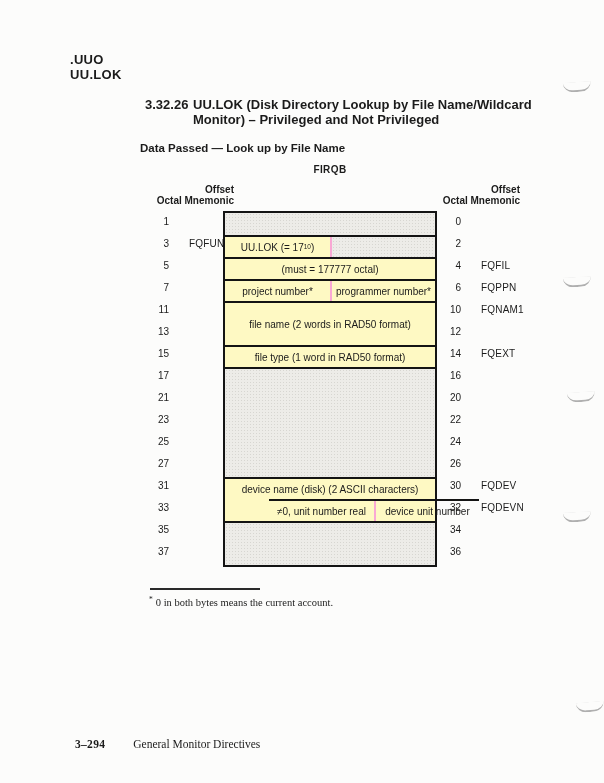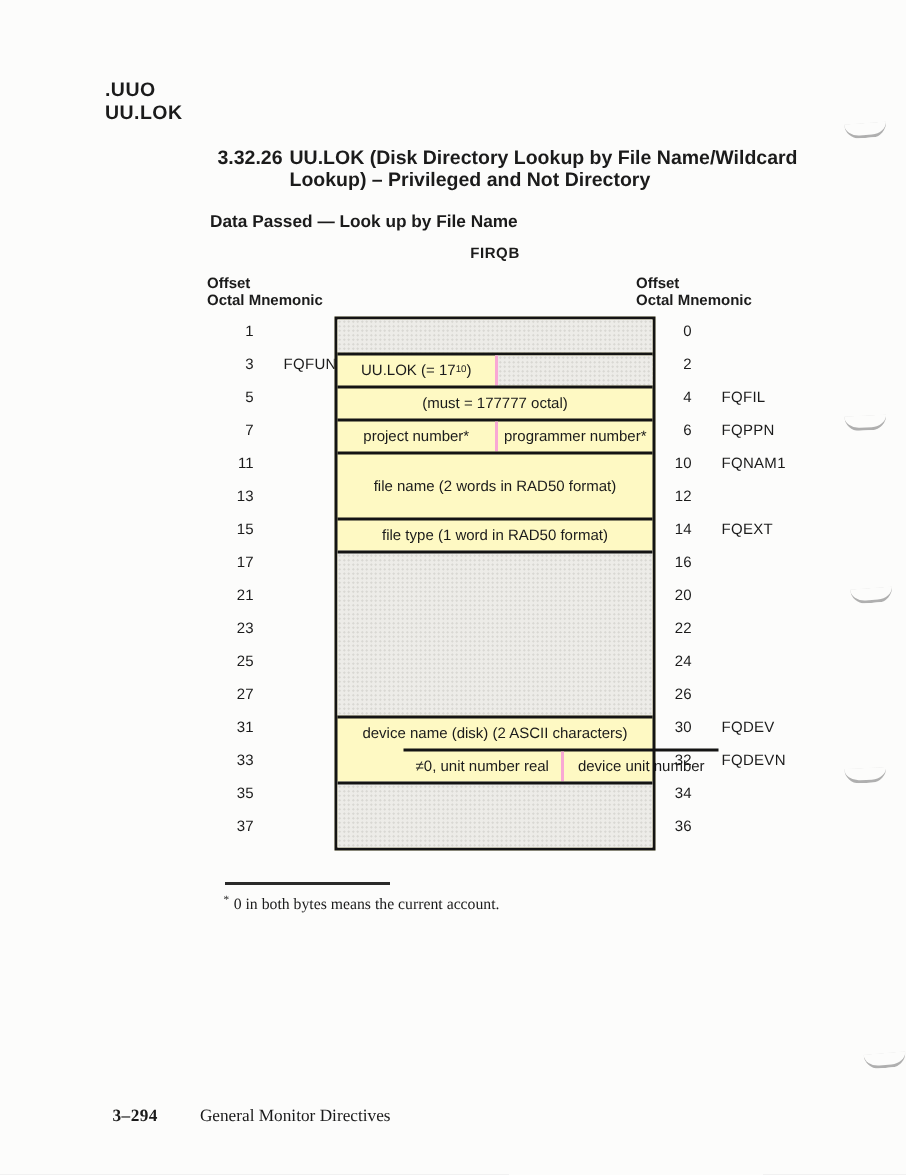--- a/index.html
+++ b/index.html
@@ -58,21 +58,21 @@
     text-align: center;
     font-size: 10px;
     font-weight: bold;
     letter-spacing: 0.4px;
   }
 
   .col-header {
     position: absolute;
     top: 184px;
     width: 96px;
-    text-align: left;
+    text-align: right;
     font-size: 10px;
     font-weight: bold;
     line-height: 11px;
   }
   .col-header.left { left: 138px; }
   .col-header.right { left: 424px; }
 
   
   .labels {
     position: absolute;
@@ -200,21 +200,21 @@
 
   <div class="running-head">
     <div>.UUO</div>
     <div>UU.LOK</div>
   </div>
 
   <div class="section-heading">
     <div class="sec-num">3.32.26</div>
     <div class="sec-title">
       <div>UU.LOK (Disk Directory Lookup by File Name/Wildcard</div>
-      <div>Lookup) – Privileged and Not Directory</div>
+      <div>Monitor) – Privileged and Not Privileged</div>
     </div>
   </div>
 
   <div class="data-passed">Data Passed — Look up by File Name</div>
 
   <div class="firqb-title">FIRQB</div>
 
   <div class="col-header left">
     <div>Offset</div>
     <div>Octal  Mnemonic</div>

